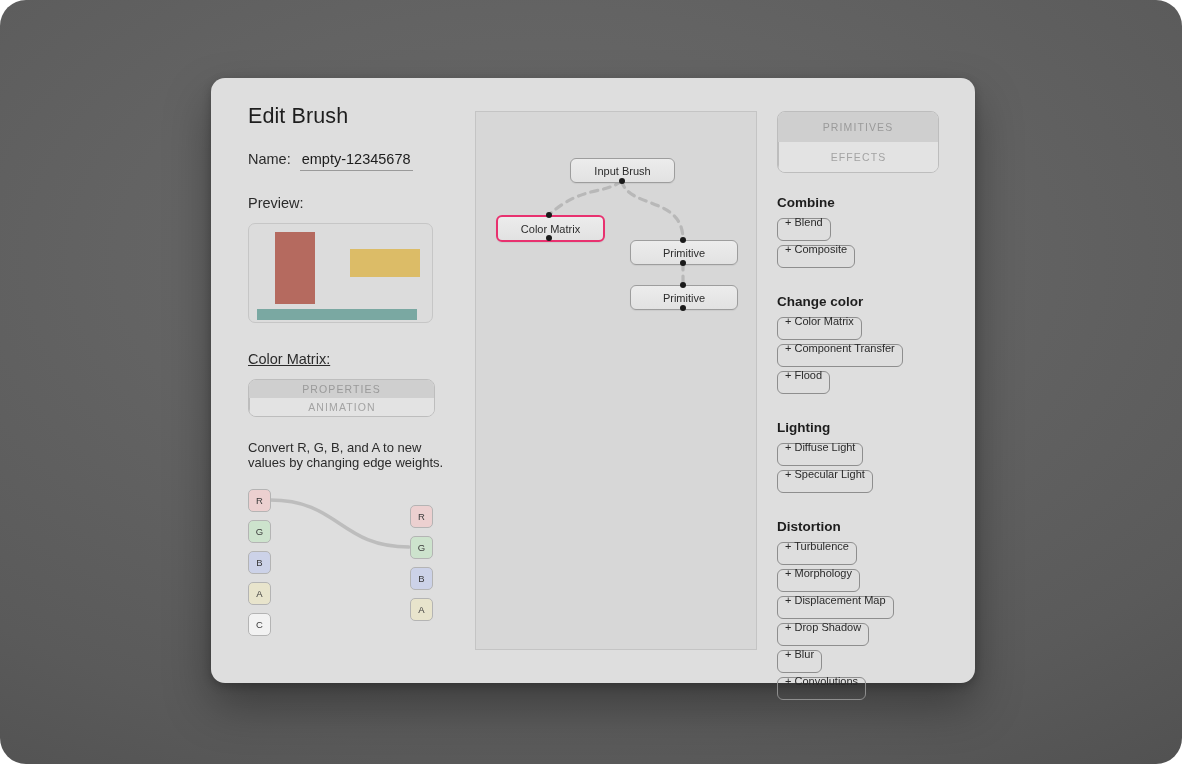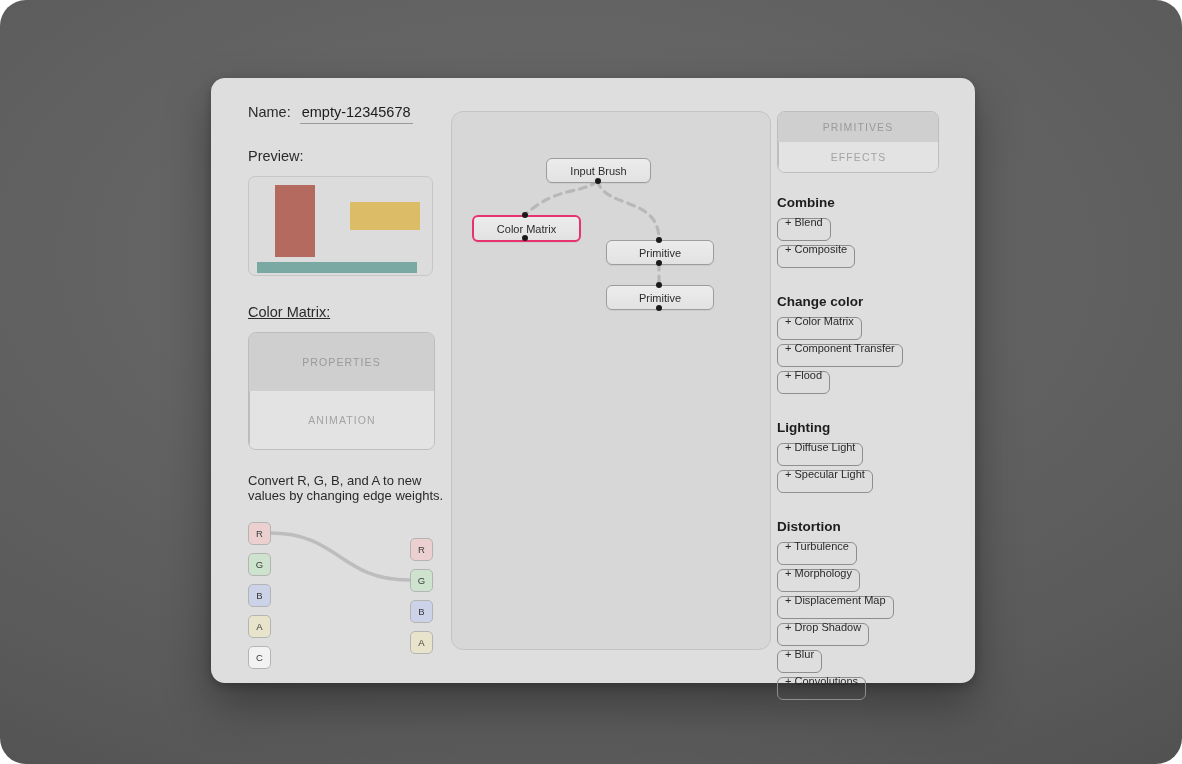--- a/index.html
+++ b/index.html
@@ -60,42 +60,42 @@
     display: flex; border: 1px solid #bdbdbd; border-radius: 8px;
     overflow: hidden; background: #e3e3e3; flex-direction: column;
   }
   .seg-btn {
     flex: 1; text-align: center; font-size: 10.5px; letter-spacing: 1.1px;
     padding: 9px 4px; color: #a3a3a3; background: #e3e3e3; user-select: none;
   }
   .seg-btn.active { background: #cfcfcf; color: #9a9a9a; }
   .seg-btn + .seg-btn { border-left: 1px solid #bdbdbd; }
   #cm-seg { width: 185px; }
-  #cm-seg .seg-btn { padding: 23px 4px; }
+  #cm-seg .seg-btn { padding: 3px 4px; }
 
   .help-text {
     font-size: 13px; color: #2b2b2b; line-height: 1.13;
     margin: 24px 0 0 0; width: 196px;
   }
 
   
   #chan-graph { position: relative; width: 200px; height: 155px; margin-top: 16px; }
   #chan-svg { position: absolute; left: 0; top: 0; }
   .chan {
     position: absolute; width: 21px; height: 21px;
     border-radius: 5px; border: 1px solid #b4b4b4;
     font-size: 9.5px; color: #3a3a3a;
     display: flex; align-items: center; justify-content: center;
   }
 
   
   #graph-panel {
-    position: absolute; left: 240px; top: 33px;
+    position: absolute; left: 264px; top: 33px;
     width: 280px; height: 537px;
-    background: #d7d7d7; border: 1px solid #c4c4c4; border-radius: 12px; padding-left: 38px;
+    background: #d7d7d7; border: 1px solid #c4c4c4; border-radius: 0;
   }
   .gnode {
     position: absolute; height: 23px;
     background: linear-gradient(#ececec, #e2e2e2);
     border: 1px solid #9d9d9d; border-radius: 6px;
     display: flex; align-items: center; justify-content: center;
     font-size: 11px; color: #2c2c2c; box-shadow: 0 1px 1px rgba(0,0,0,.06);
   }
   .gnode.selected { border: 2px solid #e8316f; }
   .port { position: absolute; width: 6px; height: 6px; border-radius: 50%; background: #1a1a1a; }
@@ -114,20 +114,21 @@
 </style>
 </head>
 <body>
 
 <div id="page">
 
   <div id="dialog">
 
     <div id="left-col">
 
+      <h1 class="page-title">Edit Brush</h1>
 
       <div class="row-name">
         <span class="lbl">Name:</span>
         <span class="name-value">empty-12345678</span>
       </div>
 
       <div class="section-lbl">Preview:</div>
 
       <div class="preview-box">
         <div class="sw sw-red" id="sw0" style="background: rgb(181, 106, 95);"></div>

